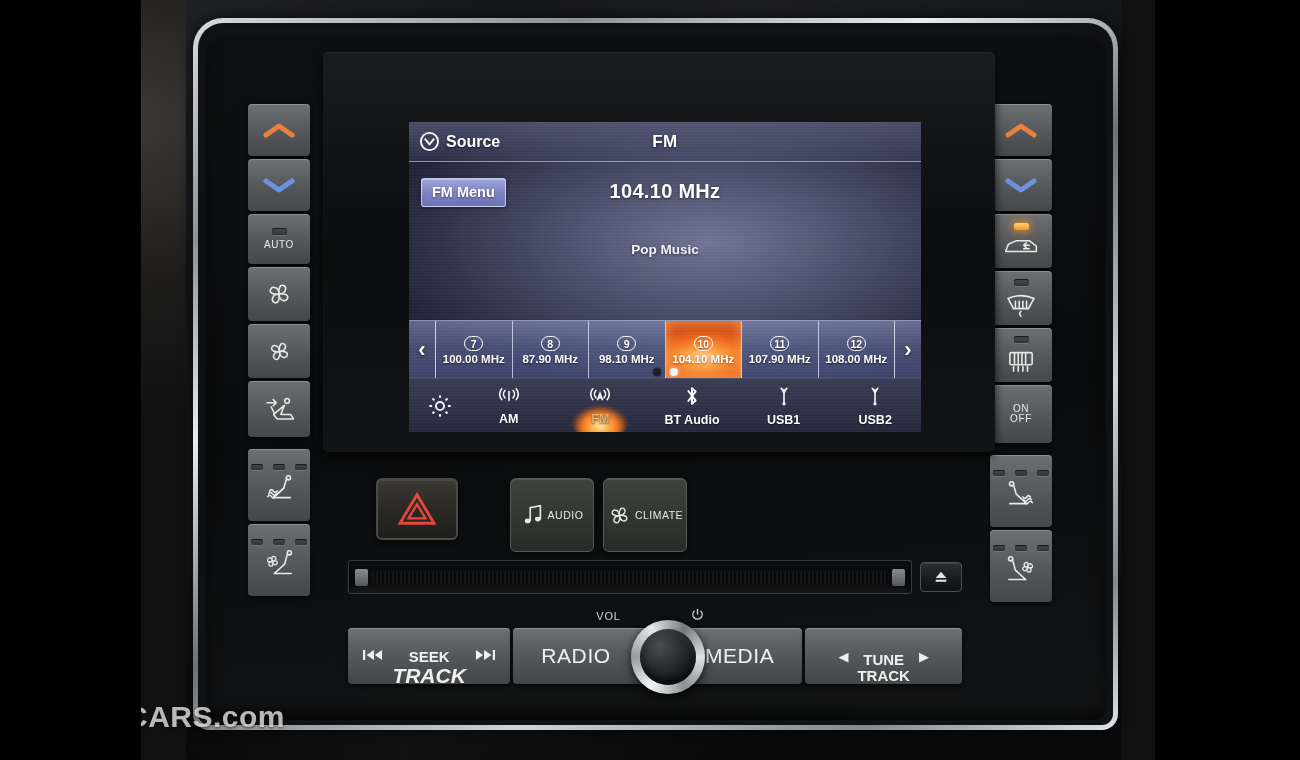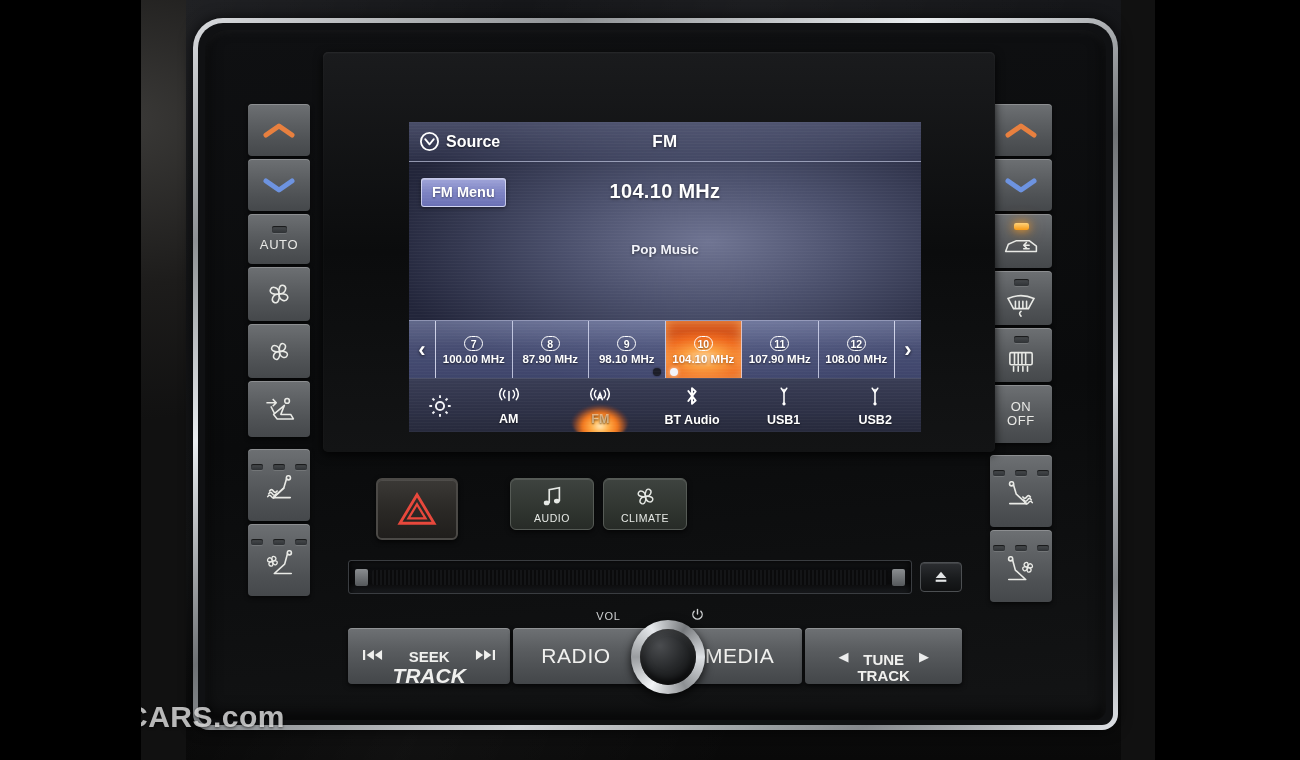--- a/index.html
+++ b/index.html
@@ -66,21 +66,21 @@
   .sbtn {
     position: relative;
     width: 62px;
     background: linear-gradient(180deg, #6d7073 0%, #5b5e61 40%, #4e5154 72%, #45484b 100%);
     border-radius: 4px;
     margin-bottom: 3px;
     box-shadow: inset 0 1px 0 rgba(255,255,255,0.22), 0 2px 4px rgba(0,0,0,0.6);
     display:flex; flex-direction:column; align-items:center; justify-content:center;
     color:#e7e7e4;
   }
-  .sbtn .lbl { font-size: 13px; letter-spacing: 0.6px; color:#e9e9e6; line-height:1.05; text-align:center; }
+  .sbtn .lbl { font-size: 10px; letter-spacing: 0.6px; color:#e9e9e6; line-height:1.05; text-align:center; }
   .leds { display:flex; gap:10px; margin-bottom:5px; }
   .led {
     width: 12px; height: 6px; border-radius: 2px;
     background: linear-gradient(180deg,#4a4d50,#2f3235);
     box-shadow: inset 0 1px 1px rgba(0,0,0,0.7), 0 1px 0 rgba(255,255,255,0.12);
   }
   .led.single { width:15px; height:7px; }
   .led.on {
     background: linear-gradient(180deg,#ffd27a,#f79a17);
     box-shadow: 0 0 8px rgba(255,160,30,0.9), 0 0 16px rgba(255,140,20,0.55);
@@ -223,24 +223,24 @@
   .center-row { position:absolute; left:376px; top:478px; z-index:24; display:flex; align-items:flex-start; }
   .hazard-btn {
     width: 82px; height: 62px; border-radius: 6px;
     background: linear-gradient(180deg,#3b3936 0%, #2b2926 50%, #201e1c 100%);
     border: 2px solid #4b4946;
     display:flex; align-items:center; justify-content:center;
     box-shadow: inset 0 1px 0 rgba(255,255,255,0.1), 0 2px 5px rgba(0,0,0,0.7);
   }
   .fn-gap { width: 52px; }
   .fn-btn {
-    width: 84px; height: 52px; border-radius: 6px;
+    width: 84px; height: 74px; border-radius: 6px;
     background: linear-gradient(180deg,#3e433f 0%, #333833 48%, #272b27 100%);
     border: 1px solid #565b56;
-    display:flex; flex-direction:column; align-items:center; justify-content:center; gap:3px;
+    display:flex; flex-direction:row; align-items:center; justify-content:center; gap:3px;
     margin-right: 9px;
     color:#e6e9e5;
     box-shadow: inset 0 1px 0 rgba(255,255,255,0.12), 0 2px 5px rgba(0,0,0,0.65);
   }
   .fn-btn .fl { font-size: 10.5px; letter-spacing:0.5px; }
 
   
   .cd-slot-wrap {
     position:absolute; left:348px; top:558px; width:614px; height:38px; z-index:24;
     display:flex; align-items:center;

